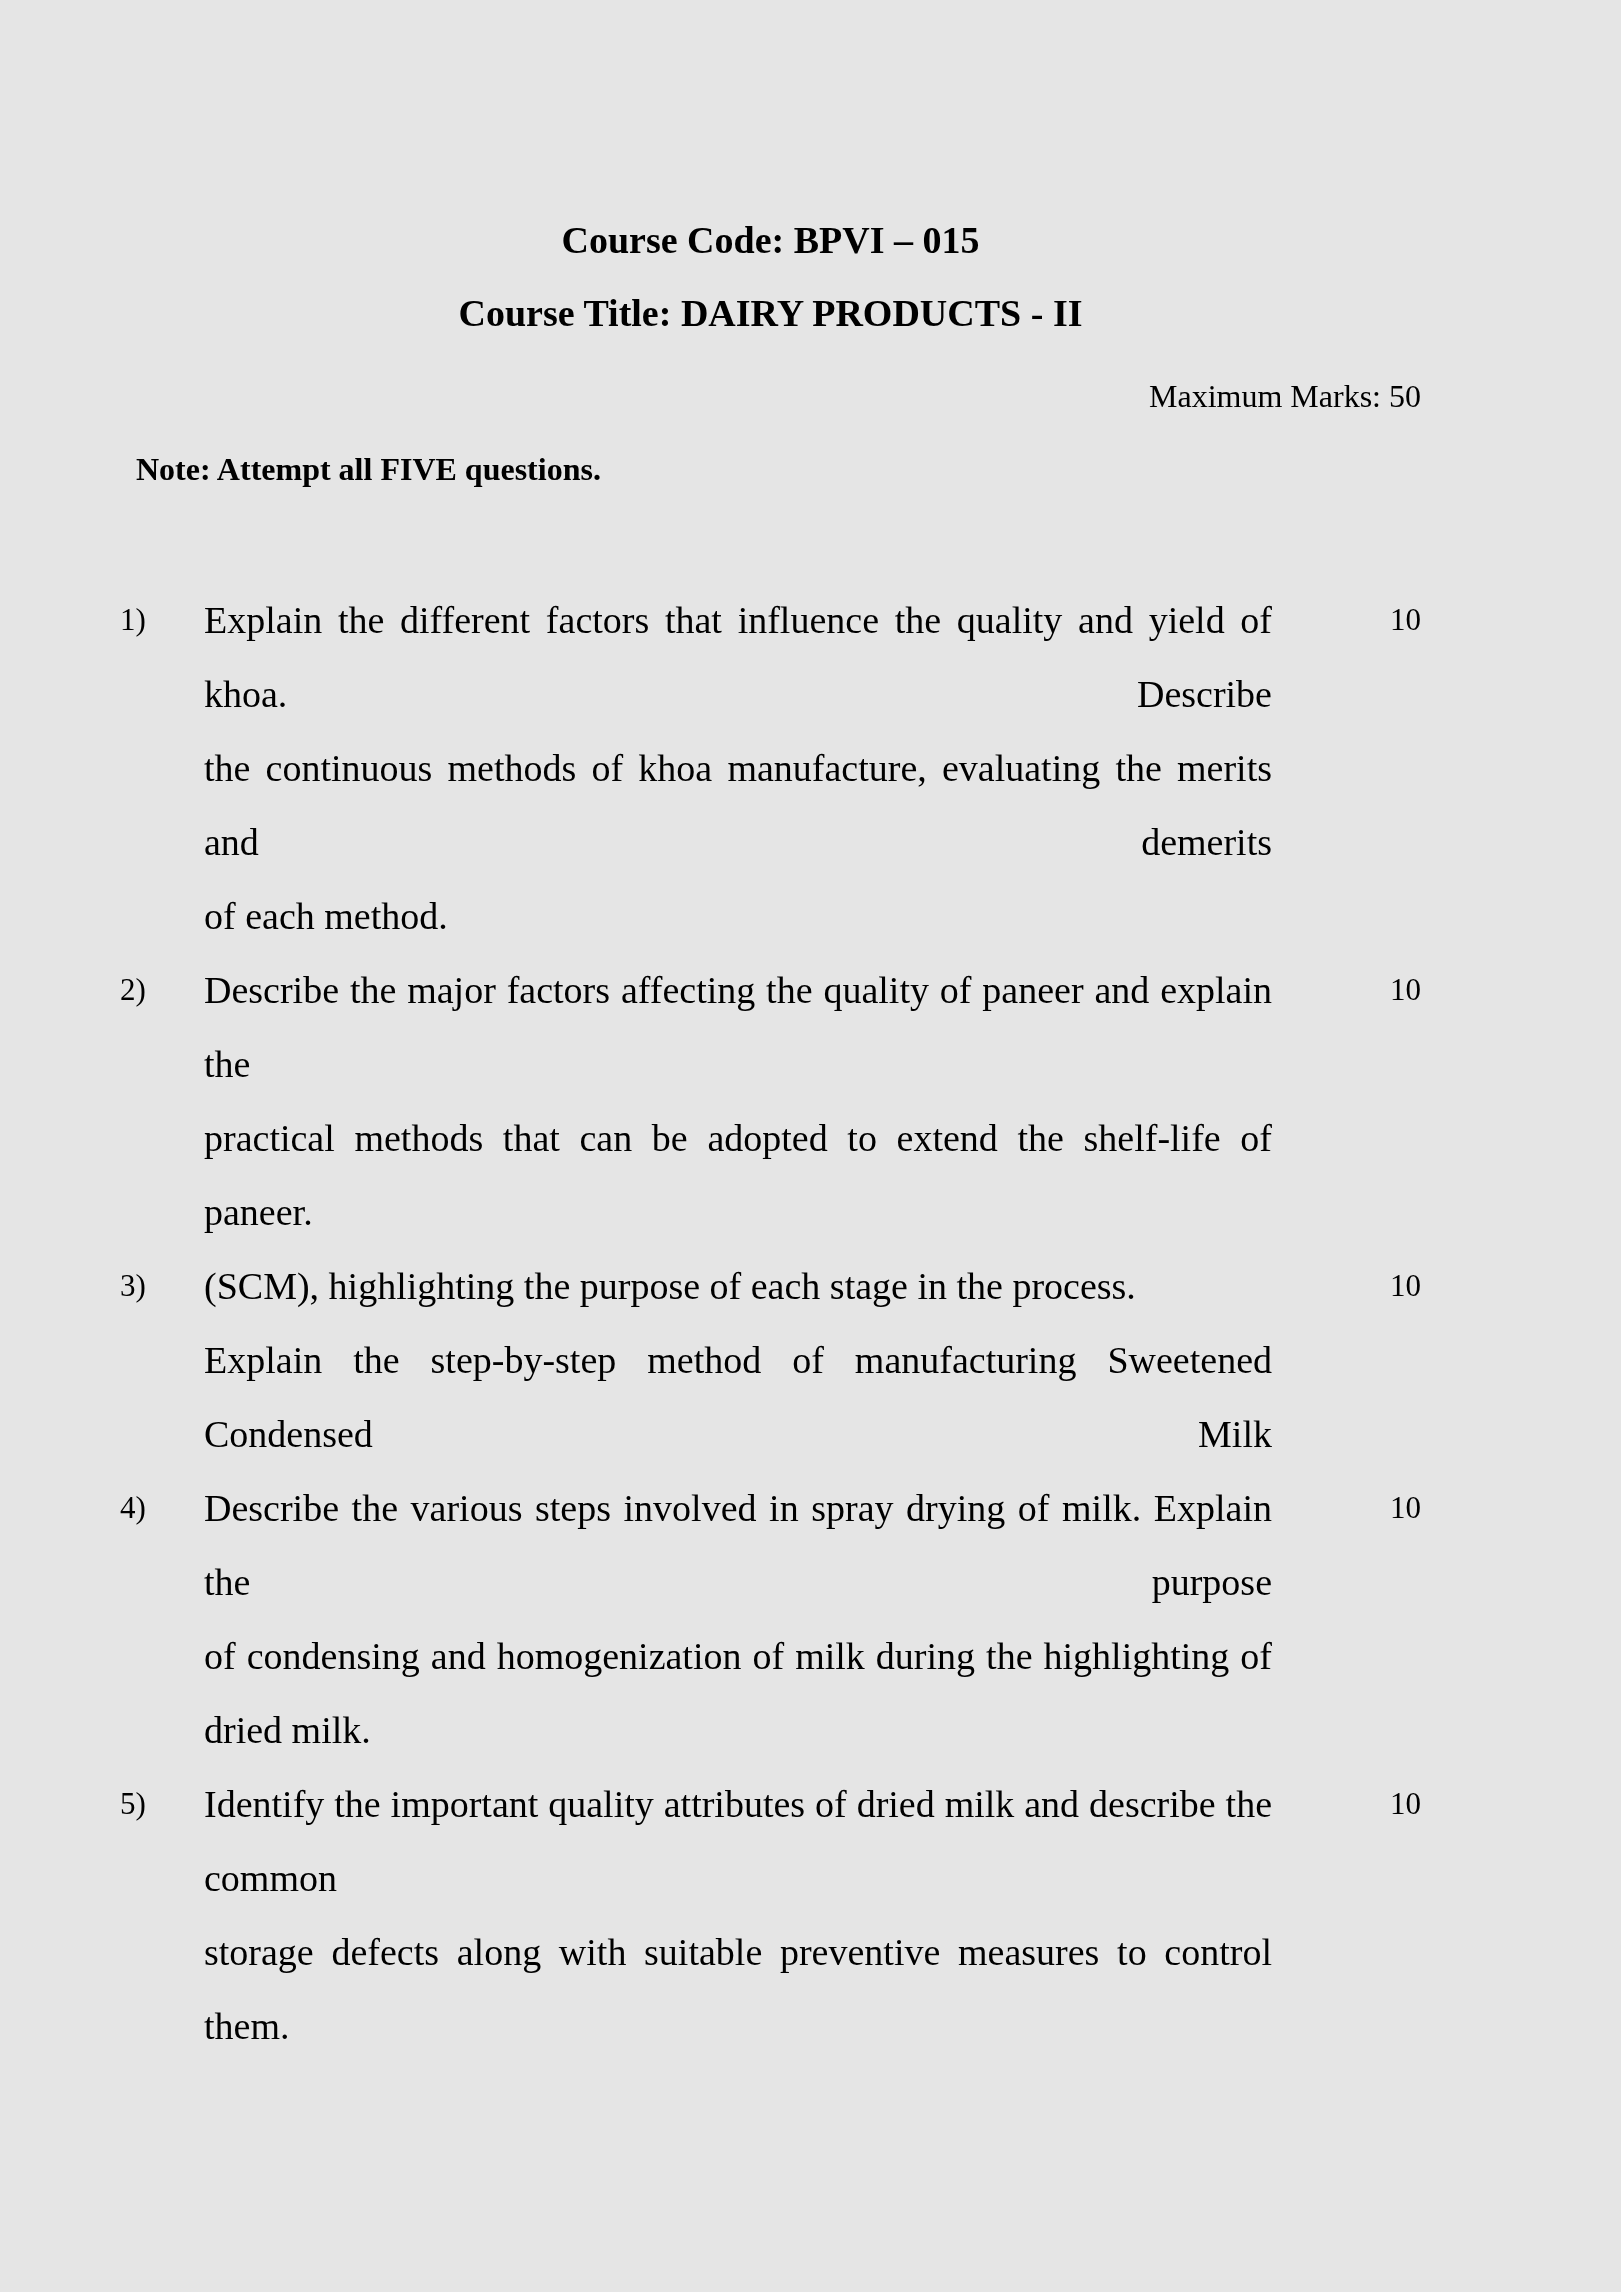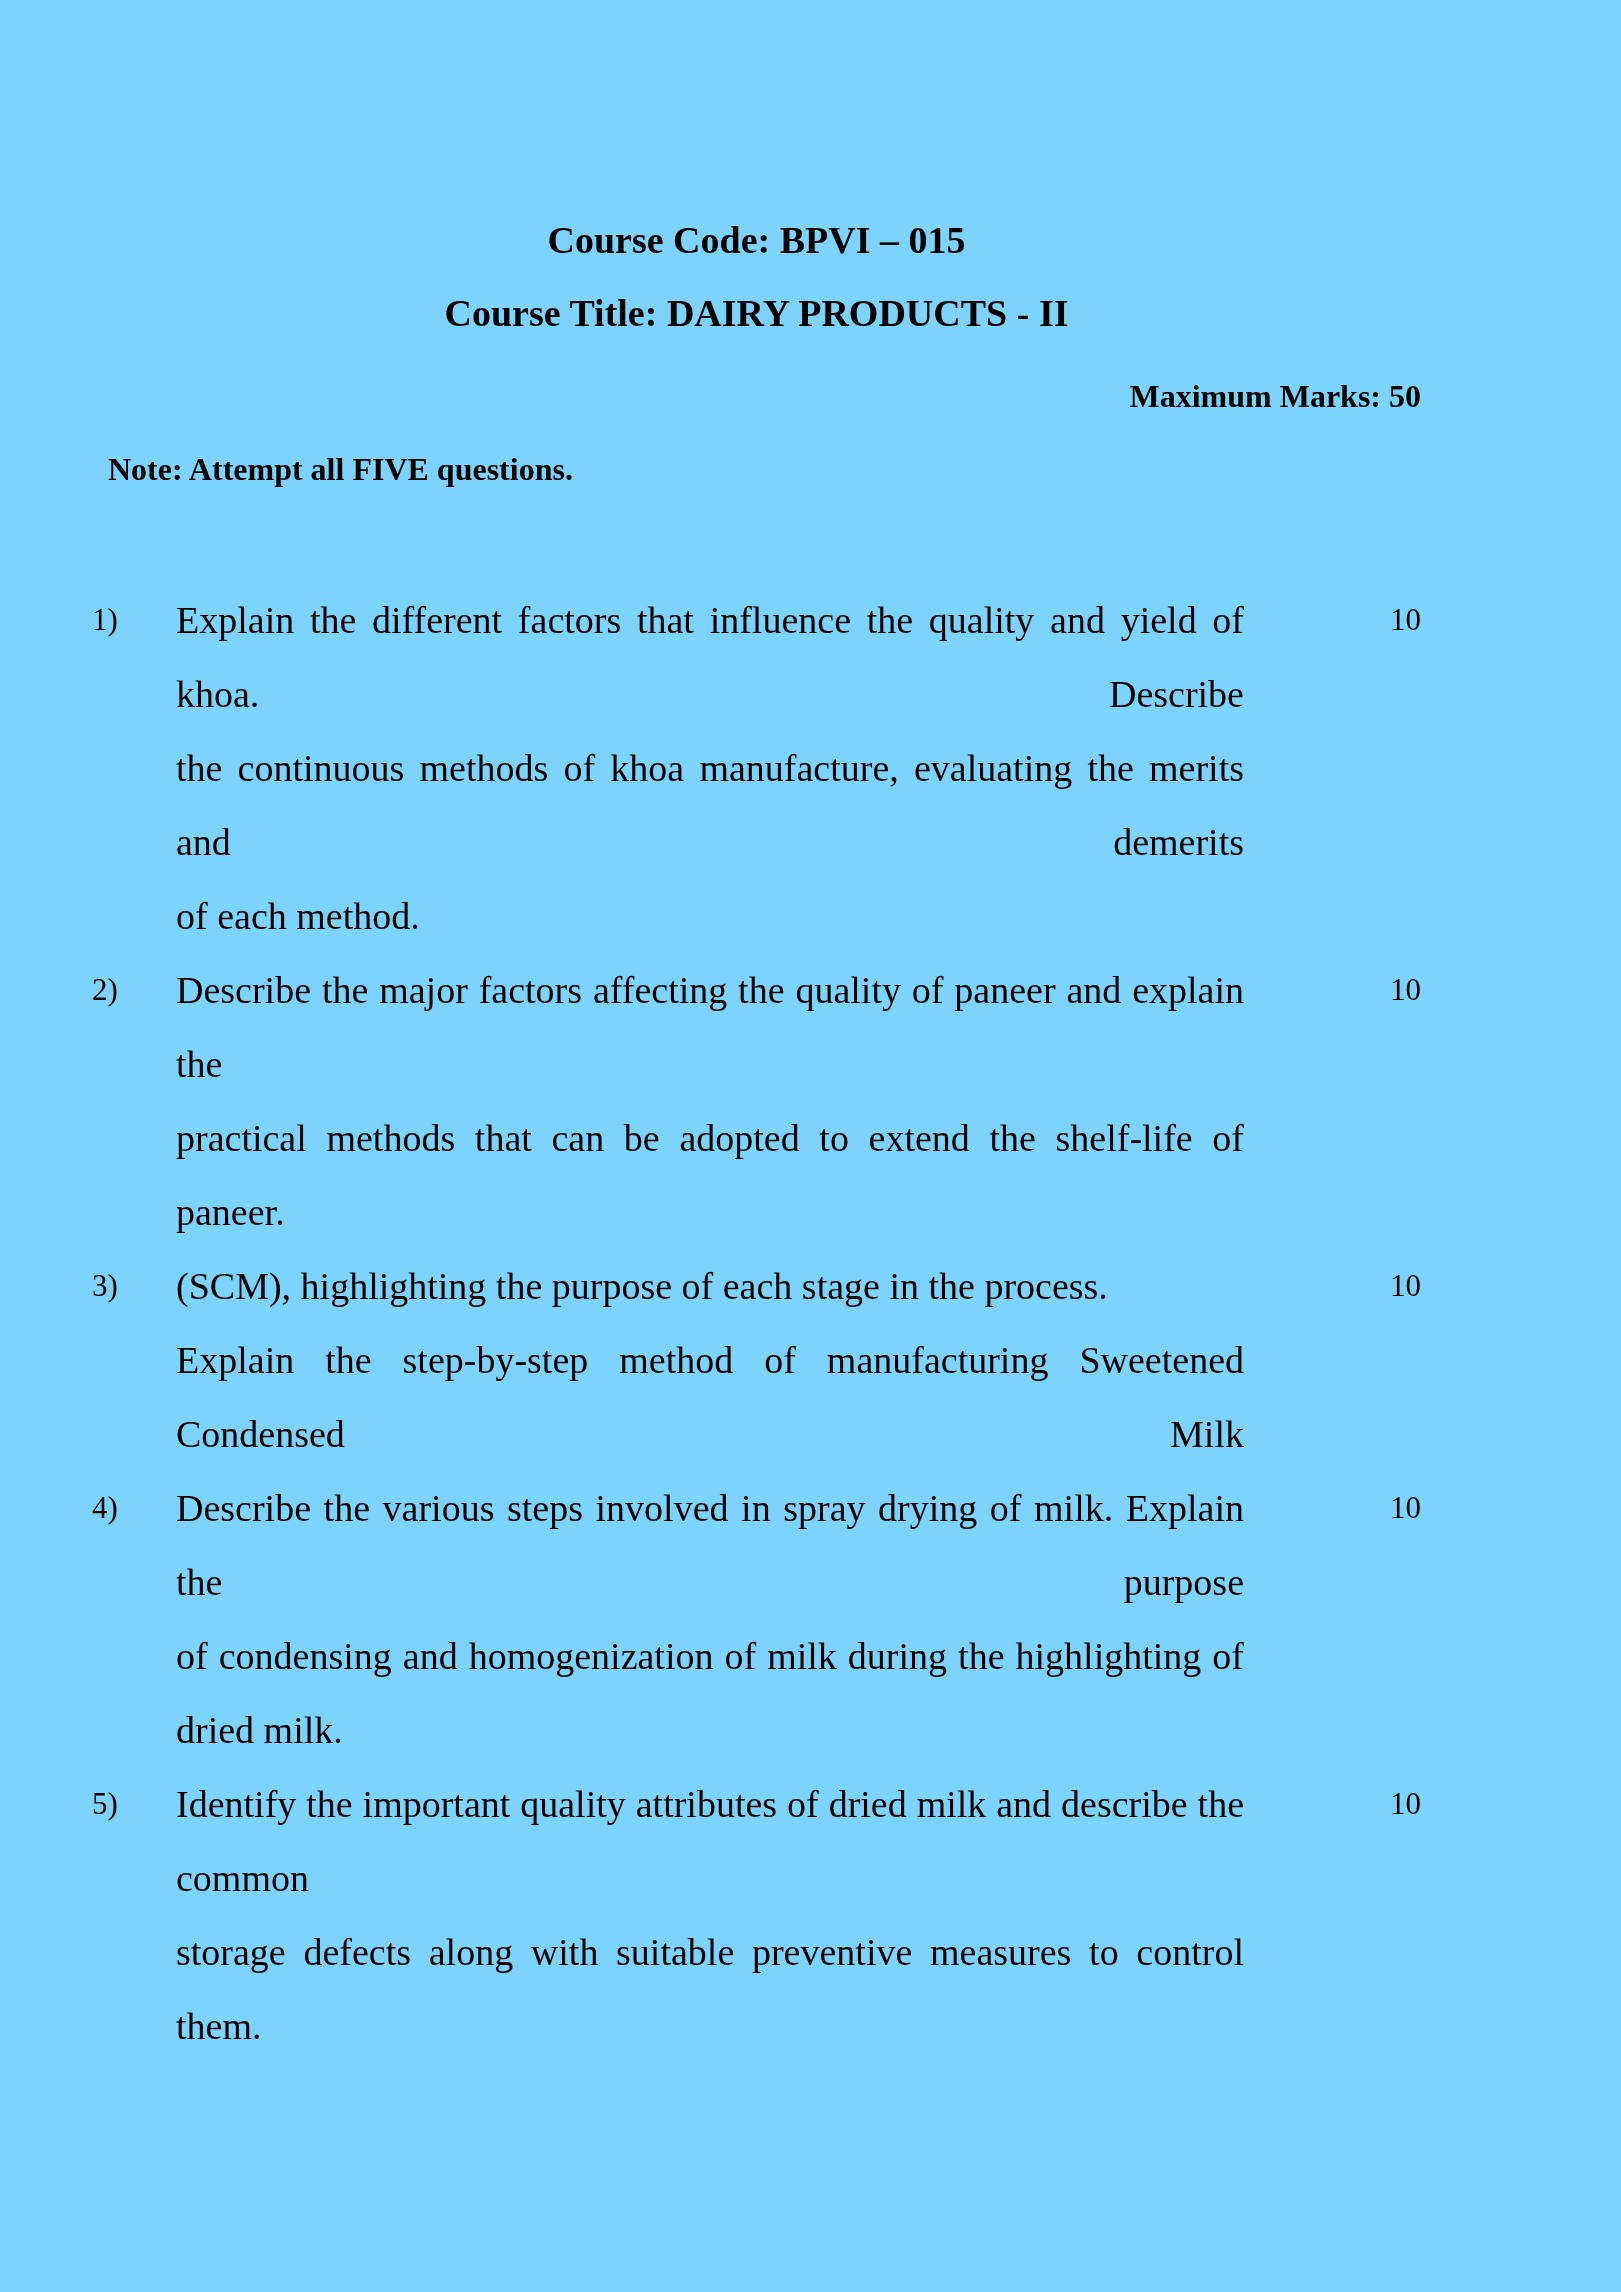--- a/index.html
+++ b/index.html
@@ -4,40 +4,40 @@
 <style>
   html, body {
     margin: 0;
     padding: 0;
     background: #ffffff;
   }
   .page {
     position: relative;
     width: 1621px;
     height: 2293px;
-    background: #7dd3fc;
+    background: #e5e5e5;
     color: #000000;
     font-family: "Liberation Serif", "DejaVu Serif", serif;
     box-sizing: border-box;
-    padding: 218px 200px 0 92px;
+    padding: 218px 200px 0 120px;
     overflow: hidden;
   }
   .title {
     text-align: center;
     font-weight: bold;
     font-size: 38px;
     line-height: 45px;
   }
   .course-title {
     margin-top: 28px;
   }
   .max-marks {
     margin-top: 41px;
     text-align: right;
-    font-weight: bold;
+    font-weight: normal;
     font-size: 32px;
     line-height: 39px;
   }
   .note {
     margin-top: 34px;
     text-align: left;
     font-weight: bold;
     font-size: 32px;
     line-height: 39px;
     margin-left: 16px;

